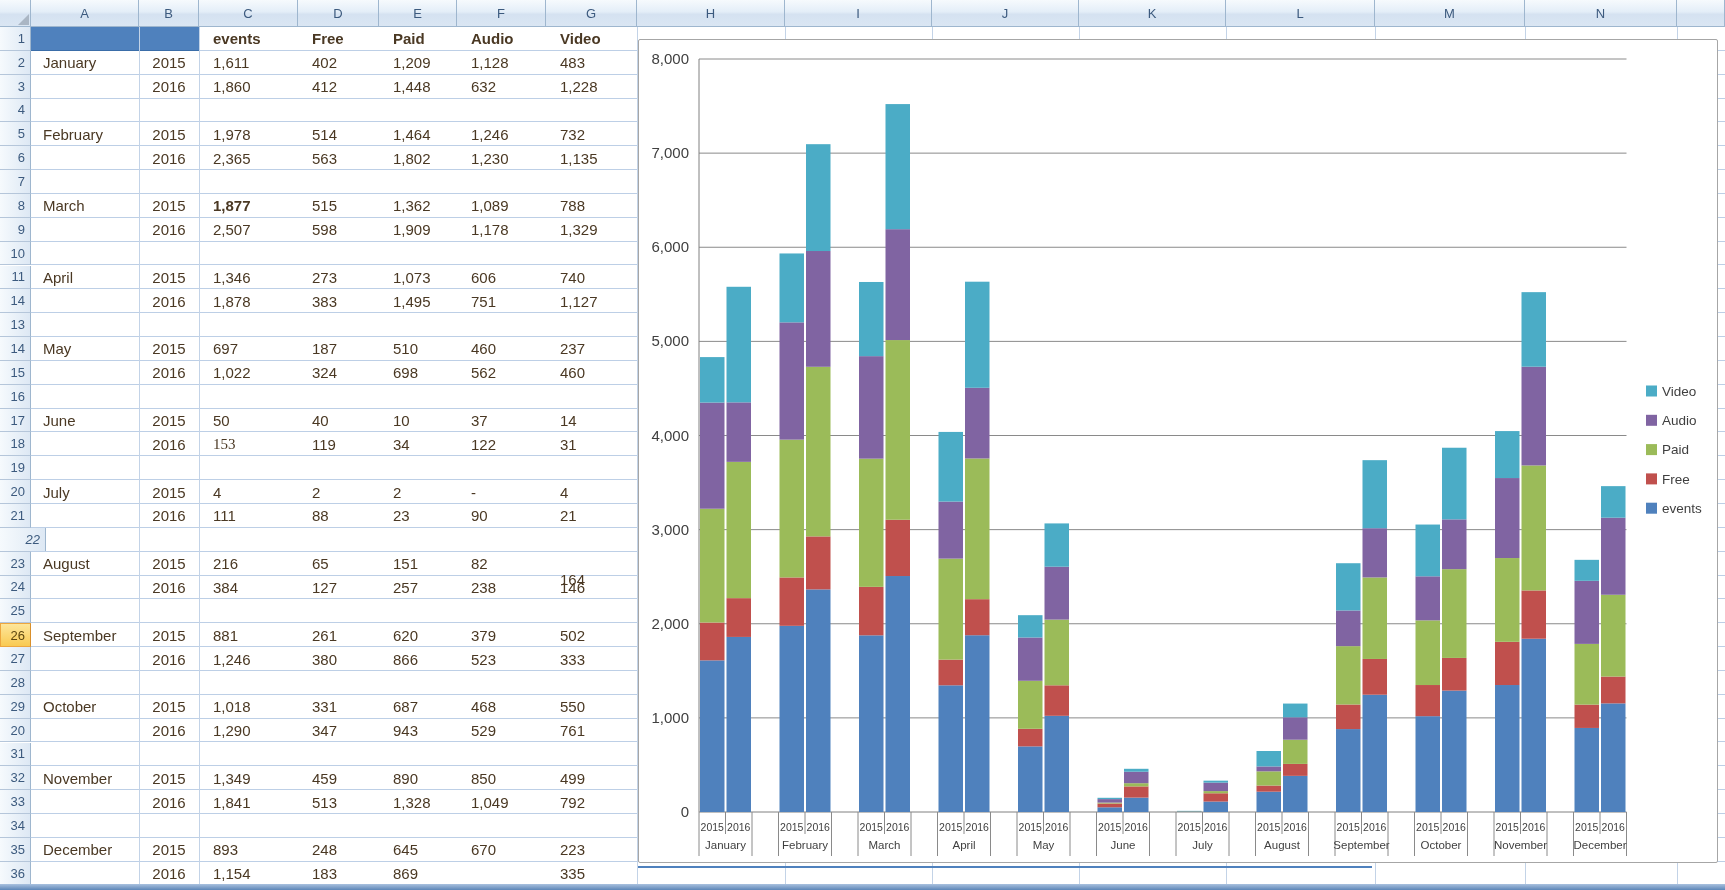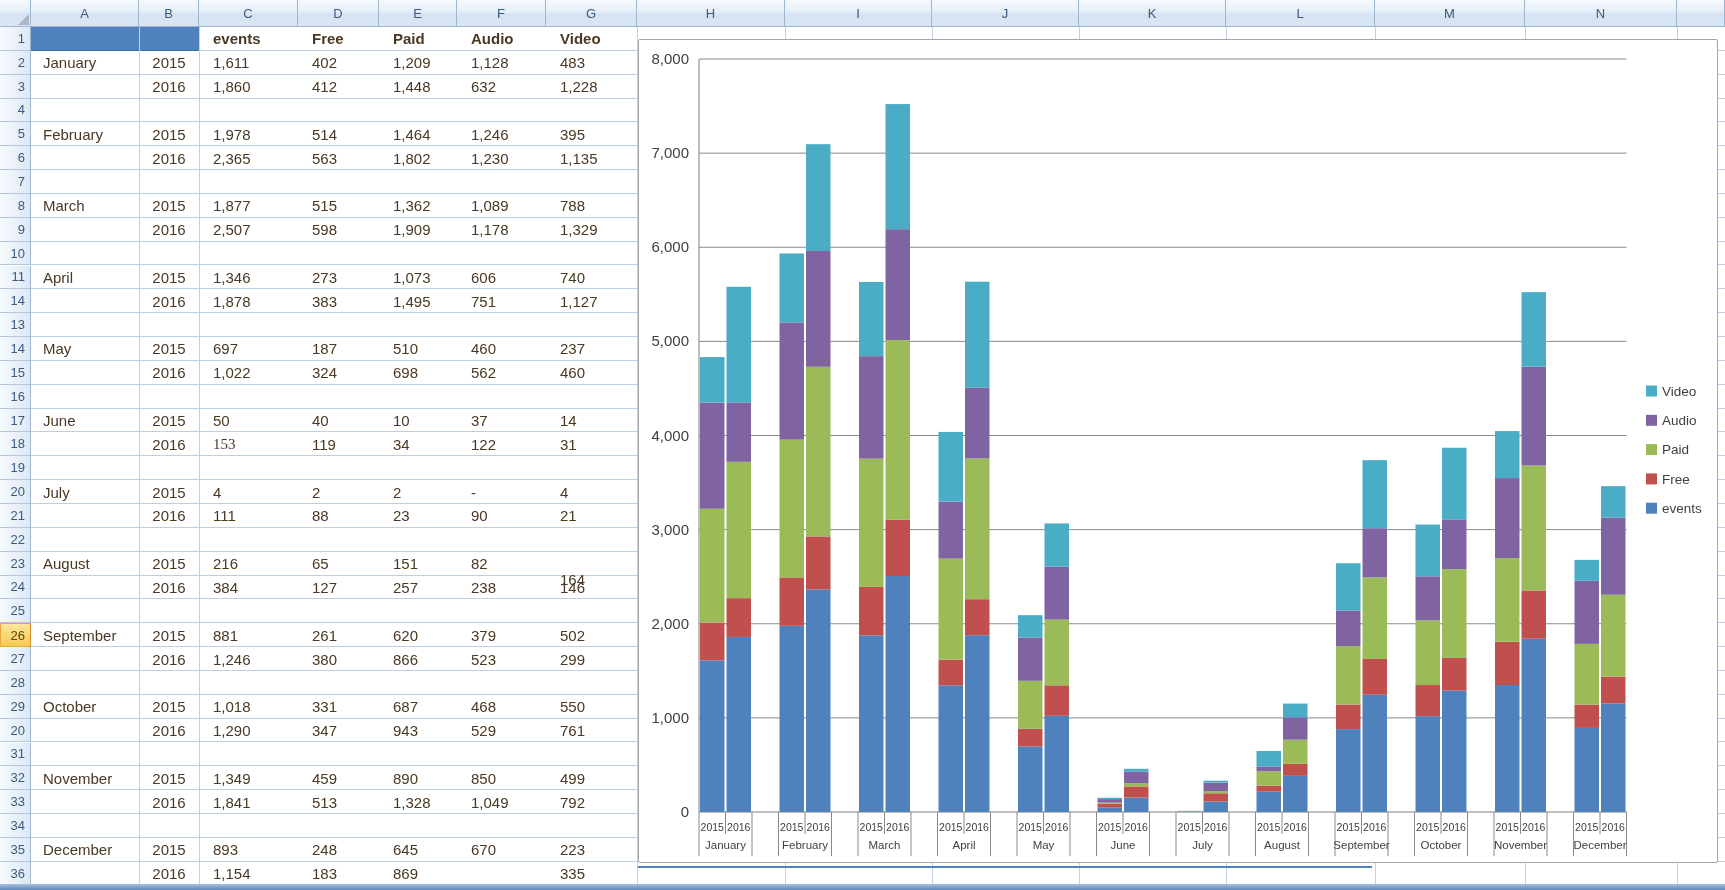--- a/index.html
+++ b/index.html
@@ -98,21 +98,21 @@
       <div class="abs cell padN" style="left: 515px; top: 0px; width: 91px; height: 23.85px;"></div>
     </div>
     <div class="abs rowhdr" style="left: 0px; top: 122.4px; width: 31px; height: 23.85px;">5</div>
     <div class="abs row" style="left: 31px; top: 122.4px; width: 1694px; height: 23.85px;">
       <div class="abs cell padA" style="left: 0px; top: 0px; width: 108px; height: 23.85px;">February</div>
       <div class="abs cell ctr" style="left: 108px; top: 0px; width: 60px; height: 23.85px;">2015</div>
       <div class="abs cell padN" style="left: 168px; top: 0px; width: 99px; height: 23.85px;">1,978</div>
       <div class="abs cell padN" style="left: 267px; top: 0px; width: 81px; height: 23.85px;">514</div>
       <div class="abs cell padN" style="left: 348px; top: 0px; width: 78px; height: 23.85px;">1,464</div>
       <div class="abs cell padN" style="left: 426px; top: 0px; width: 89px; height: 23.85px;">1,246</div>
-      <div class="abs cell padN" style="left: 515px; top: 0px; width: 91px; height: 23.85px;">395</div>
+      <div class="abs cell padN" style="left: 515px; top: 0px; width: 91px; height: 23.85px;">732</div>
     </div>
     <div class="abs rowhdr" style="left: 0px; top: 146.25px; width: 31px; height: 23.85px;">6</div>
     <div class="abs row" style="left: 31px; top: 146.25px; width: 1694px; height: 23.85px;">
       <div class="abs cell padA" style="left: 0px; top: 0px; width: 108px; height: 23.85px;"></div>
       <div class="abs cell ctr" style="left: 108px; top: 0px; width: 60px; height: 23.85px;">2016</div>
       <div class="abs cell padN" style="left: 168px; top: 0px; width: 99px; height: 23.85px;">2,365</div>
       <div class="abs cell padN" style="left: 267px; top: 0px; width: 81px; height: 23.85px;">563</div>
       <div class="abs cell padN" style="left: 348px; top: 0px; width: 78px; height: 23.85px;">1,802</div>
       <div class="abs cell padN" style="left: 426px; top: 0px; width: 89px; height: 23.85px;">1,230</div>
       <div class="abs cell padN" style="left: 515px; top: 0px; width: 91px; height: 23.85px;">1,135</div>
@@ -124,21 +124,21 @@
       <div class="abs cell padN" style="left: 168px; top: 0px; width: 99px; height: 23.85px;"></div>
       <div class="abs cell padN" style="left: 267px; top: 0px; width: 81px; height: 23.85px;"></div>
       <div class="abs cell padN" style="left: 348px; top: 0px; width: 78px; height: 23.85px;"></div>
       <div class="abs cell padN" style="left: 426px; top: 0px; width: 89px; height: 23.85px;"></div>
       <div class="abs cell padN" style="left: 515px; top: 0px; width: 91px; height: 23.85px;"></div>
     </div>
     <div class="abs rowhdr" style="left: 0px; top: 193.95px; width: 31px; height: 23.85px;">8</div>
     <div class="abs row" style="left: 31px; top: 193.95px; width: 1694px; height: 23.85px;">
       <div class="abs cell padA" style="left: 0px; top: 0px; width: 108px; height: 23.85px;">March</div>
       <div class="abs cell ctr" style="left: 108px; top: 0px; width: 60px; height: 23.85px;">2015</div>
-      <div class="abs cell padN" style="left: 168px; top: 0px; width: 99px; height: 23.85px;">1,877</div>
+      <div class="abs cell padN" style="left: 168px; top: 0px; width: 99px; height: 23.85px; font-weight: bold;">1,877</div>
       <div class="abs cell padN" style="left: 267px; top: 0px; width: 81px; height: 23.85px;">515</div>
       <div class="abs cell padN" style="left: 348px; top: 0px; width: 78px; height: 23.85px;">1,362</div>
       <div class="abs cell padN" style="left: 426px; top: 0px; width: 89px; height: 23.85px;">1,089</div>
       <div class="abs cell padN" style="left: 515px; top: 0px; width: 91px; height: 23.85px;">788</div>
     </div>
     <div class="abs rowhdr" style="left: 0px; top: 217.8px; width: 31px; height: 23.85px;">9</div>
     <div class="abs row" style="left: 31px; top: 217.8px; width: 1694px; height: 23.85px;">
       <div class="abs cell padA" style="left: 0px; top: 0px; width: 108px; height: 23.85px;"></div>
       <div class="abs cell ctr" style="left: 108px; top: 0px; width: 60px; height: 23.85px;">2016</div>
       <div class="abs cell padN" style="left: 168px; top: 0px; width: 99px; height: 23.85px;">2,507</div>
@@ -260,21 +260,21 @@
     <div class="abs rowhdr" style="left: 0px; top: 504px; width: 31px; height: 23.85px;">21</div>
     <div class="abs row" style="left: 31px; top: 504px; width: 1694px; height: 23.85px;">
       <div class="abs cell padA" style="left: 0px; top: 0px; width: 108px; height: 23.85px;"></div>
       <div class="abs cell ctr" style="left: 108px; top: 0px; width: 60px; height: 23.85px;">2016</div>
       <div class="abs cell padN" style="left: 168px; top: 0px; width: 99px; height: 23.85px;">111</div>
       <div class="abs cell padN" style="left: 267px; top: 0px; width: 81px; height: 23.85px;">88</div>
       <div class="abs cell padN" style="left: 348px; top: 0px; width: 78px; height: 23.85px;">23</div>
       <div class="abs cell padN" style="left: 426px; top: 0px; width: 89px; height: 23.85px;">90</div>
       <div class="abs cell padN" style="left: 515px; top: 0px; width: 91px; height: 23.85px;">21</div>
     </div>
-    <div class="abs rowhdr" style="left: 0px; top: 527.85px; width: 31px; height: 23.85px;">22</div>
+    <div class="abs rowhdr" style="left: 0px; top: 527.85px; width: 46px; height: 23.85px; font-style: italic;">22</div>
     <div class="abs row" style="left: 31px; top: 527.85px; width: 1694px; height: 23.85px;">
       <div class="abs cell padA" style="left: 0px; top: 0px; width: 108px; height: 23.85px;"></div>
       <div class="abs cell ctr" style="left: 108px; top: 0px; width: 60px; height: 23.85px;"></div>
       <div class="abs cell padN" style="left: 168px; top: 0px; width: 99px; height: 23.85px;"></div>
       <div class="abs cell padN" style="left: 267px; top: 0px; width: 81px; height: 23.85px;"></div>
       <div class="abs cell padN" style="left: 348px; top: 0px; width: 78px; height: 23.85px;"></div>
       <div class="abs cell padN" style="left: 426px; top: 0px; width: 89px; height: 23.85px;"></div>
       <div class="abs cell padN" style="left: 515px; top: 0px; width: 91px; height: 23.85px;"></div>
     </div>
     <div class="abs rowhdr" style="left: 0px; top: 551.7px; width: 31px; height: 23.85px;">23</div>
@@ -318,21 +318,21 @@
       <div class="abs cell padN" style="left: 515px; top: 0px; width: 91px; height: 23.85px;">502</div>
     </div>
     <div class="abs rowhdr" style="left: 0px; top: 647.1px; width: 31px; height: 23.85px;">27</div>
     <div class="abs row" style="left: 31px; top: 647.1px; width: 1694px; height: 23.85px;">
       <div class="abs cell padA" style="left: 0px; top: 0px; width: 108px; height: 23.85px;"></div>
       <div class="abs cell ctr" style="left: 108px; top: 0px; width: 60px; height: 23.85px;">2016</div>
       <div class="abs cell padN" style="left: 168px; top: 0px; width: 99px; height: 23.85px;">1,246</div>
       <div class="abs cell padN" style="left: 267px; top: 0px; width: 81px; height: 23.85px;">380</div>
       <div class="abs cell padN" style="left: 348px; top: 0px; width: 78px; height: 23.85px;">866</div>
       <div class="abs cell padN" style="left: 426px; top: 0px; width: 89px; height: 23.85px;">523</div>
-      <div class="abs cell padN" style="left: 515px; top: 0px; width: 91px; height: 23.85px;">299</div>
+      <div class="abs cell padN" style="left: 515px; top: 0px; width: 91px; height: 23.85px;">333</div>
     </div>
     <div class="abs rowhdr" style="left: 0px; top: 670.95px; width: 31px; height: 23.85px;">28</div>
     <div class="abs row" style="left: 31px; top: 670.95px; width: 1694px; height: 23.85px;">
       <div class="abs cell padA" style="left: 0px; top: 0px; width: 108px; height: 23.85px;"></div>
       <div class="abs cell ctr" style="left: 108px; top: 0px; width: 60px; height: 23.85px;"></div>
       <div class="abs cell padN" style="left: 168px; top: 0px; width: 99px; height: 23.85px;"></div>
       <div class="abs cell padN" style="left: 267px; top: 0px; width: 81px; height: 23.85px;"></div>
       <div class="abs cell padN" style="left: 348px; top: 0px; width: 78px; height: 23.85px;"></div>
       <div class="abs cell padN" style="left: 426px; top: 0px; width: 89px; height: 23.85px;"></div>
       <div class="abs cell padN" style="left: 515px; top: 0px; width: 91px; height: 23.85px;"></div>

